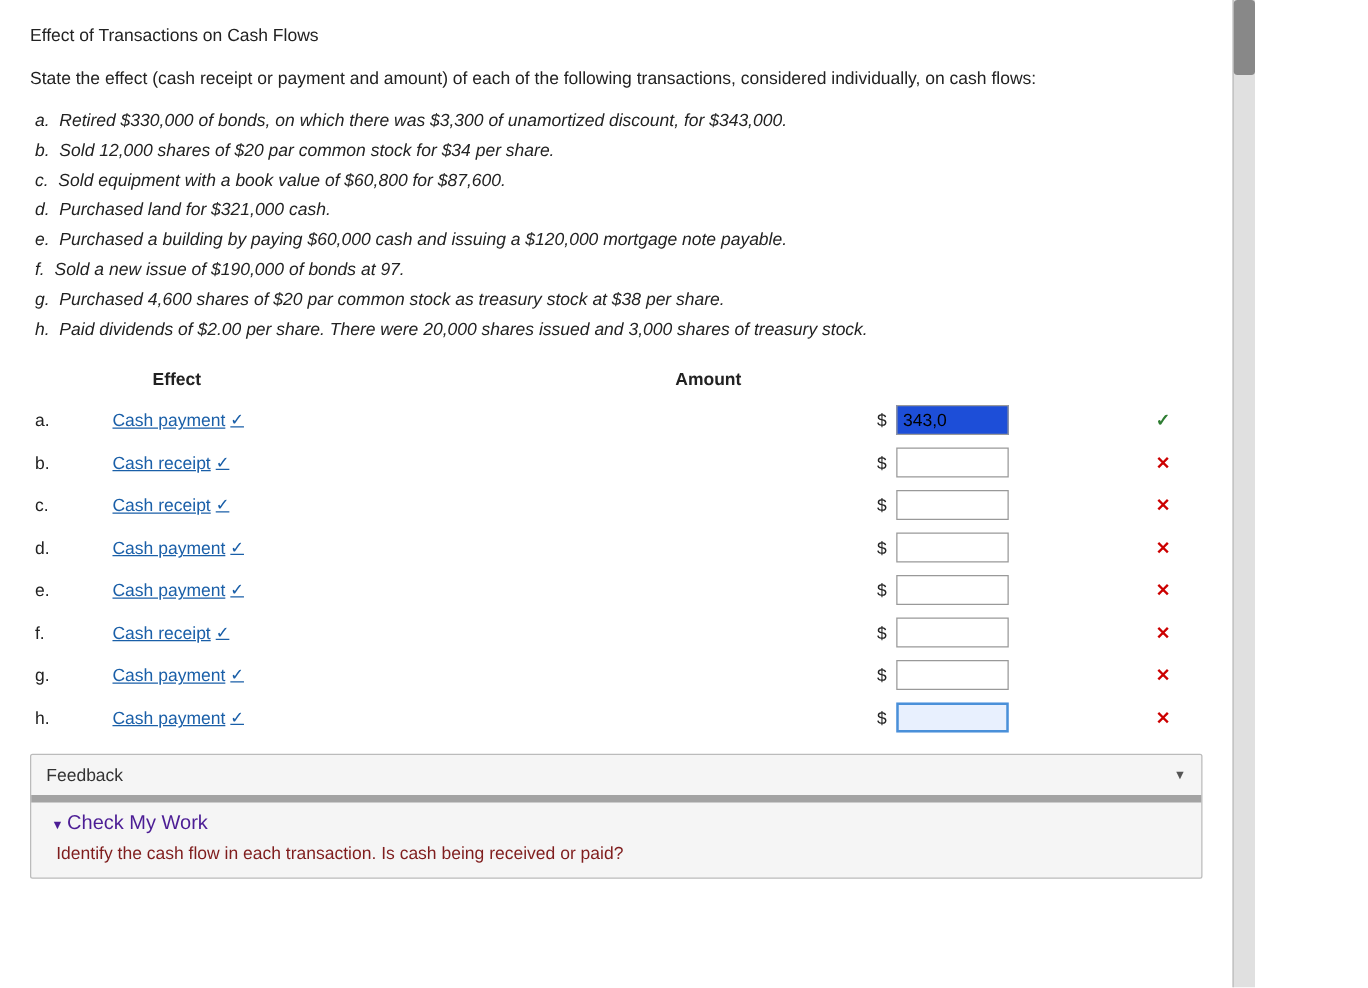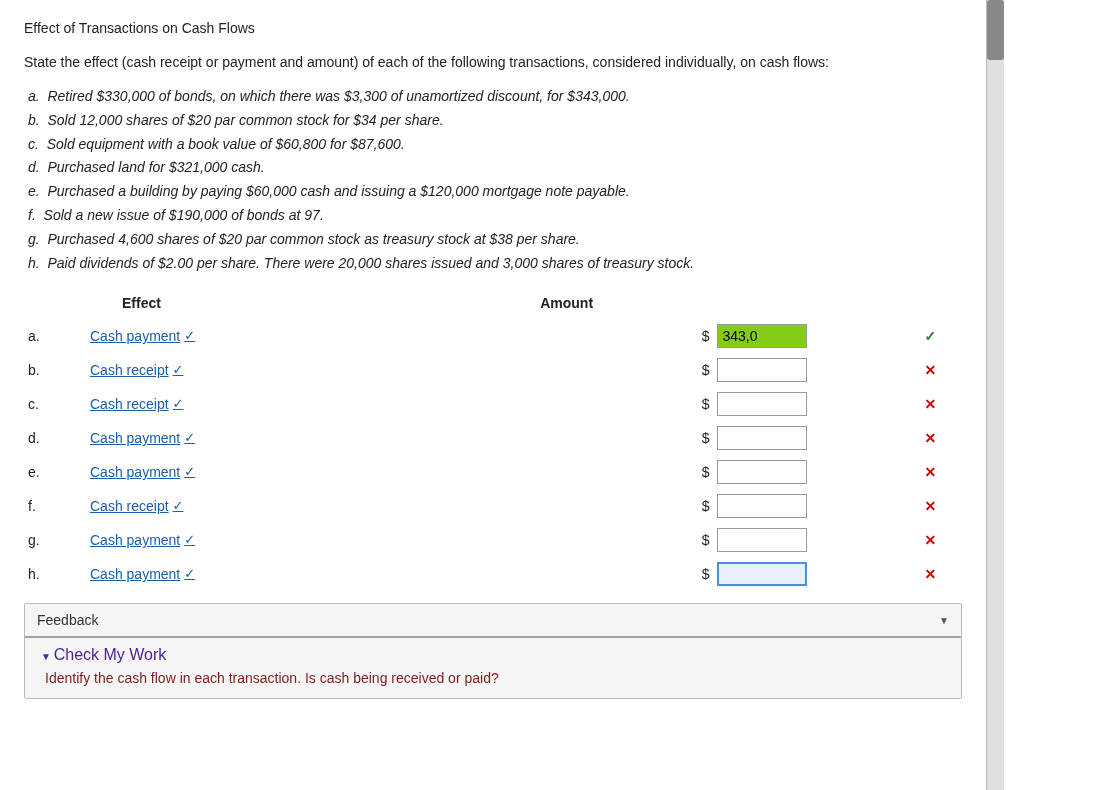--- a/index.html
+++ b/index.html
@@ -121,21 +121,21 @@
       padding: 2px 4px;
       font-size: 14px;
       outline: none;
       background: #fff;
     }
     .amount-input.active {
       border: 2px solid #4a90d9;
       background: #e8f0fe;
     }
     .amount-input.filled {
-      background: #84cc16;
+      background: #1d4ed8;
     }
     .x-cell {
       width: 20px;
       vertical-align: middle;
       padding-left: 4px;
     }
     .x-icon {
       color: #cc0000;
       font-size: 14px;
       font-weight: bold;
@@ -150,21 +150,21 @@
     .feedback-box {
       border: 1px solid #bbb;
       border-radius: 2px;
       margin-top: 12px;
       background: #f5f5f5;
     }
     .feedback-header {
       padding: 8px 12px;
       font-size: 14px;
       color: #333;
-      border-bottom: 2px solid #a3a3a3;
+      border-bottom: 6px solid #a3a3a3;
       display: flex;
       justify-content: space-between;
       align-items: center;
     }
     .feedback-triangle {
       font-size: 10px;
       color: #555;
     }
     .feedback-body {
       padding: 8px 16px 12px 16px;

